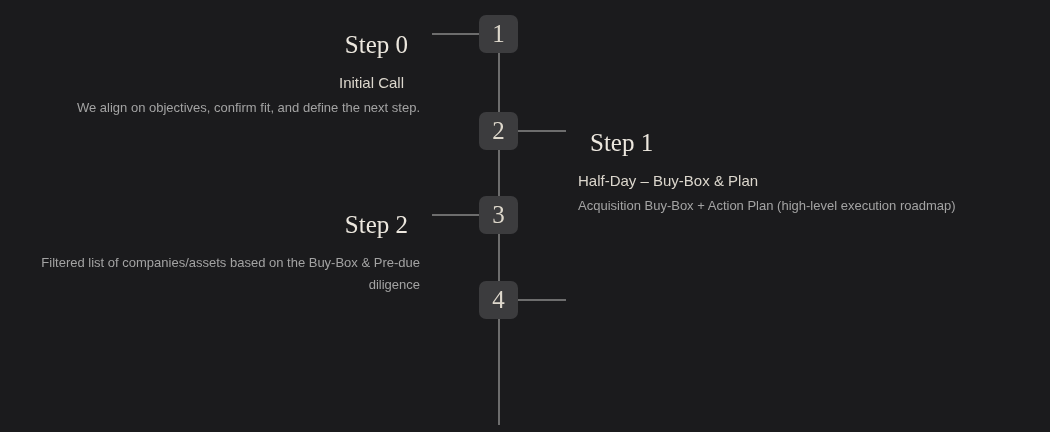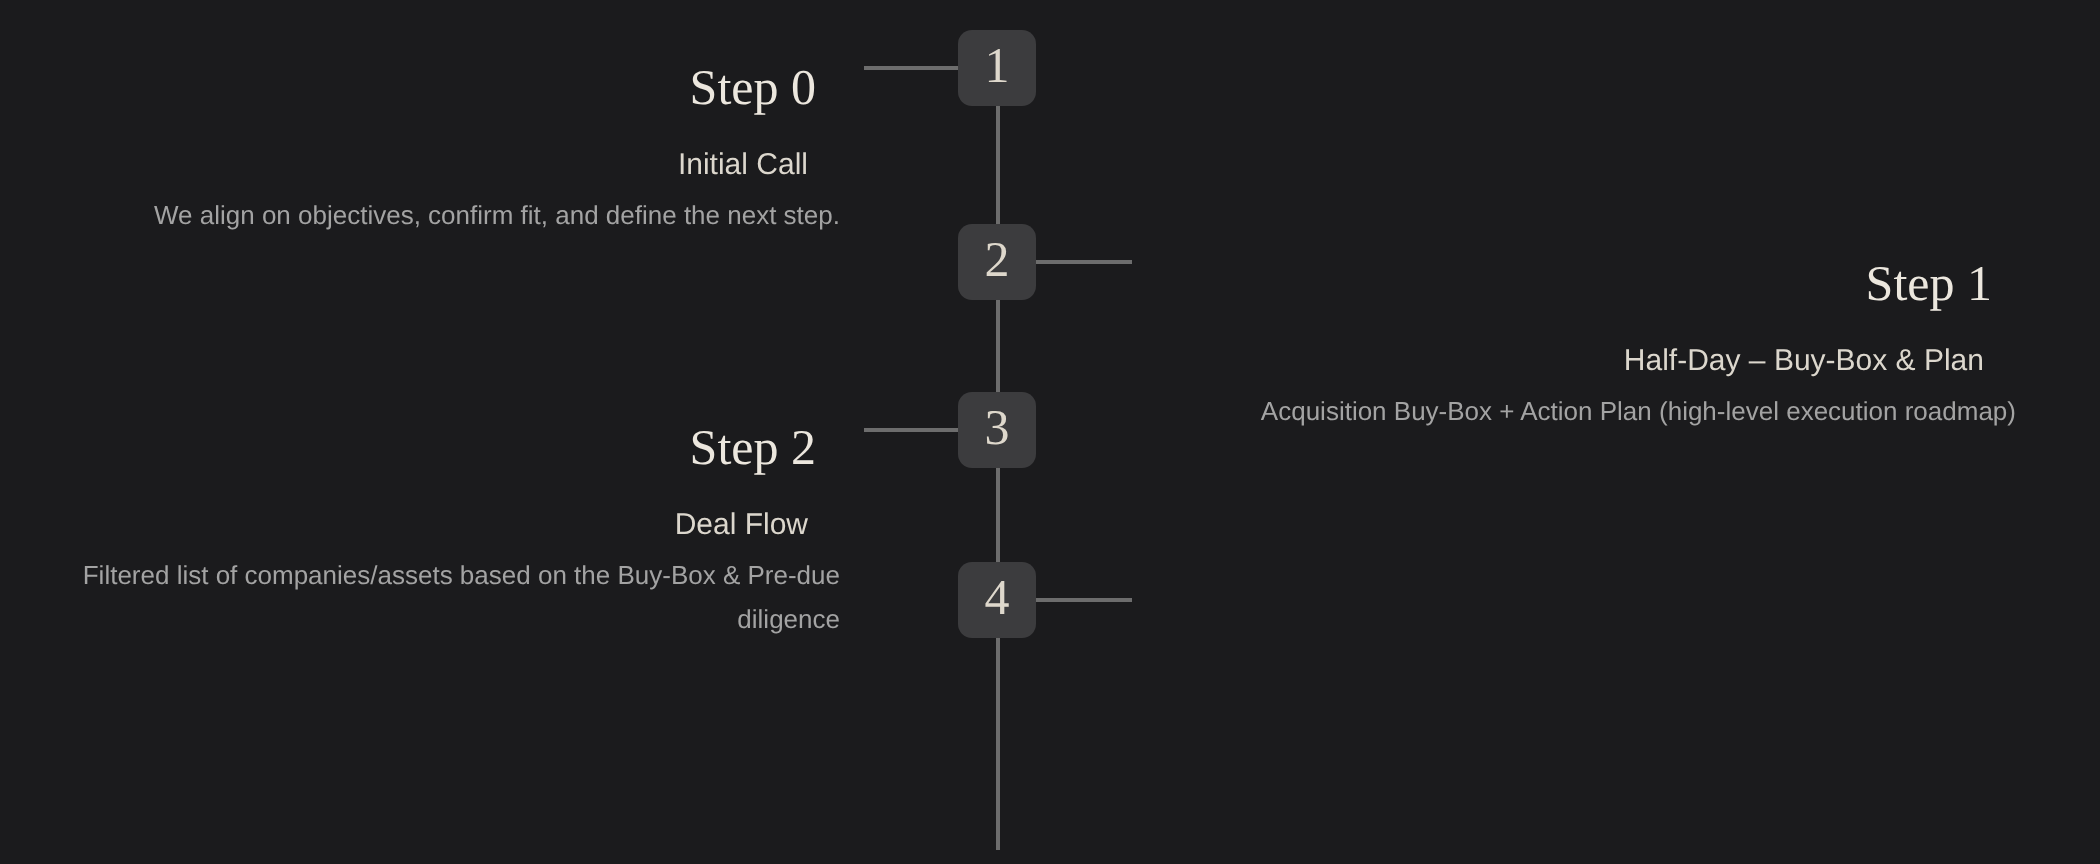--- a/index.html
+++ b/index.html
@@ -104,30 +104,29 @@
   <div class="stub left" style="top: 33px;"></div>
   <div class="marker" style="top: 15px;">1</div>
   <div class="block side-left" style="top: 18px;">
     <p class="step-title">Step 0</p>
     <p class="step-subtitle">Initial Call</p>
     <p class="step-desc">We align on objectives, confirm fit, and define the next step.</p>
   </div>
 
   <div class="stub right" style="top: 130px;"></div>
   <div class="marker" style="top: 112px;">2</div>
-  <div class="block side-right" style="top: 116px; text-align: right;">
+  <div class="block side-right" style="top: 116px;">
     <p class="step-title">Step 1</p>
     <p class="step-subtitle">Half-Day – Buy-Box &amp; Plan</p>
     <p class="step-desc">Acquisition Buy-Box + Action Plan (high-level execution roadmap)</p>
   </div>
 
   <div class="stub left" style="top: 214px;"></div>
   <div class="marker" style="top: 196px;">3</div>
   <div class="block side-left" style="top: 198px;">
     <p class="step-title">Step 2</p>
-    <p class="step-subtitle">Deal Flow</p>
     <p class="step-desc">Filtered list of companies/assets based on the Buy-Box &amp; Pre-due diligence</p>
   </div>
 
   <div class="stub right" style="top: 299px;"></div>
   <div class="marker" style="top: 281px;">4</div>
 
 </div>
 
 </body></html>

